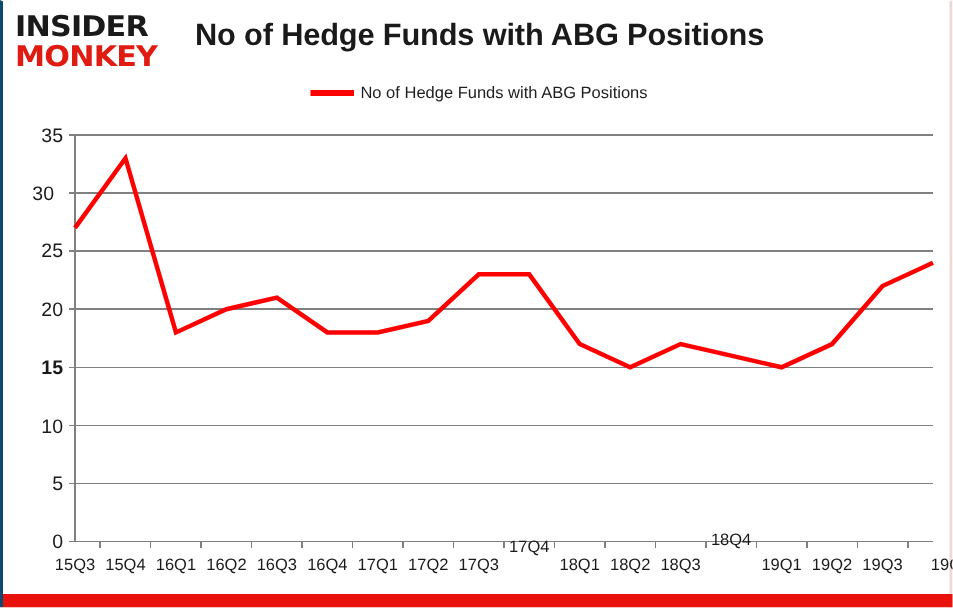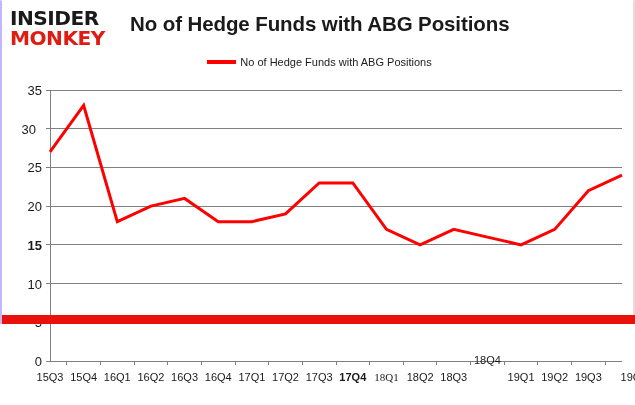--- a/index.html
+++ b/index.html
@@ -9,24 +9,24 @@
   body {
     width: 635px;
     height: 405px;
     background: #ffffff;
     font-family: "Liberation Sans", sans-serif;
     overflow: hidden;
   }
   #root {
     position: relative;
     width: 635px;
-    height: 324px;
+    height: 405px;
     background: #ffffff;
     box-sizing: border-box;
-    border-left: 2px solid #c4b5fd;
+    border-left: 2px solid #0c4a6e;
     border-right: 2px solid #f0d8d8;
     border-top: 1px solid #ffffff;
   }
 
   
   #header {
     position: absolute;
     left: 0;
     top: 0;
     width: 635px;
@@ -216,22 +216,22 @@
     <div id="xlabels">
         <div class="axis-label xlabel" style="left: 48px; top: 370px;">15Q3</div>
         <div class="axis-label xlabel" style="left: 81.6471px; top: 370px;">15Q4</div>
         <div class="axis-label xlabel" style="left: 115.294px; top: 370px;">16Q1</div>
         <div class="axis-label xlabel" style="left: 148.941px; top: 370px;">16Q2</div>
         <div class="axis-label xlabel" style="left: 182.588px; top: 370px;">16Q3</div>
         <div class="axis-label xlabel" style="left: 216.235px; top: 370px;">16Q4</div>
         <div class="axis-label xlabel" style="left: 249.882px; top: 370px;">17Q1</div>
         <div class="axis-label xlabel" style="left: 283.529px; top: 370px;">17Q2</div>
         <div class="axis-label xlabel" style="left: 317.176px; top: 370px;">17Q3</div>
-        <div class="axis-label xlabel" style="left: 350.824px; top: 370px; font-weight: bold;">17Q4</div>
-        <div class="axis-label xlabel" style="left: 384.471px; top: 370px; font-family: Liberation Serif, serif;">18Q1</div>
+        <div class="axis-label xlabel" style="left: 350.824px; top: 358px;">17Q4</div>
+        <div class="axis-label xlabel" style="left: 384.471px; top: 370px;">18Q1</div>
         <div class="axis-label xlabel" style="left: 418.118px; top: 370px;">18Q2</div>
         <div class="axis-label xlabel" style="left: 451.765px; top: 370px;">18Q3</div>
         <div class="axis-label xlabel" style="left: 485.412px; top: 353px;">18Q4</div>
         <div class="axis-label xlabel" style="left: 519.059px; top: 370px;">19Q1</div>
         <div class="axis-label xlabel" style="left: 552.706px; top: 370px;">19Q2</div>
         <div class="axis-label xlabel" style="left: 586.353px; top: 370px;">19Q3</div>
         <div class="axis-label xlabel" style="left: 620px; top: 370px; margin-left: 12px;">19Q4</div>
       </div>
   </div>
 

